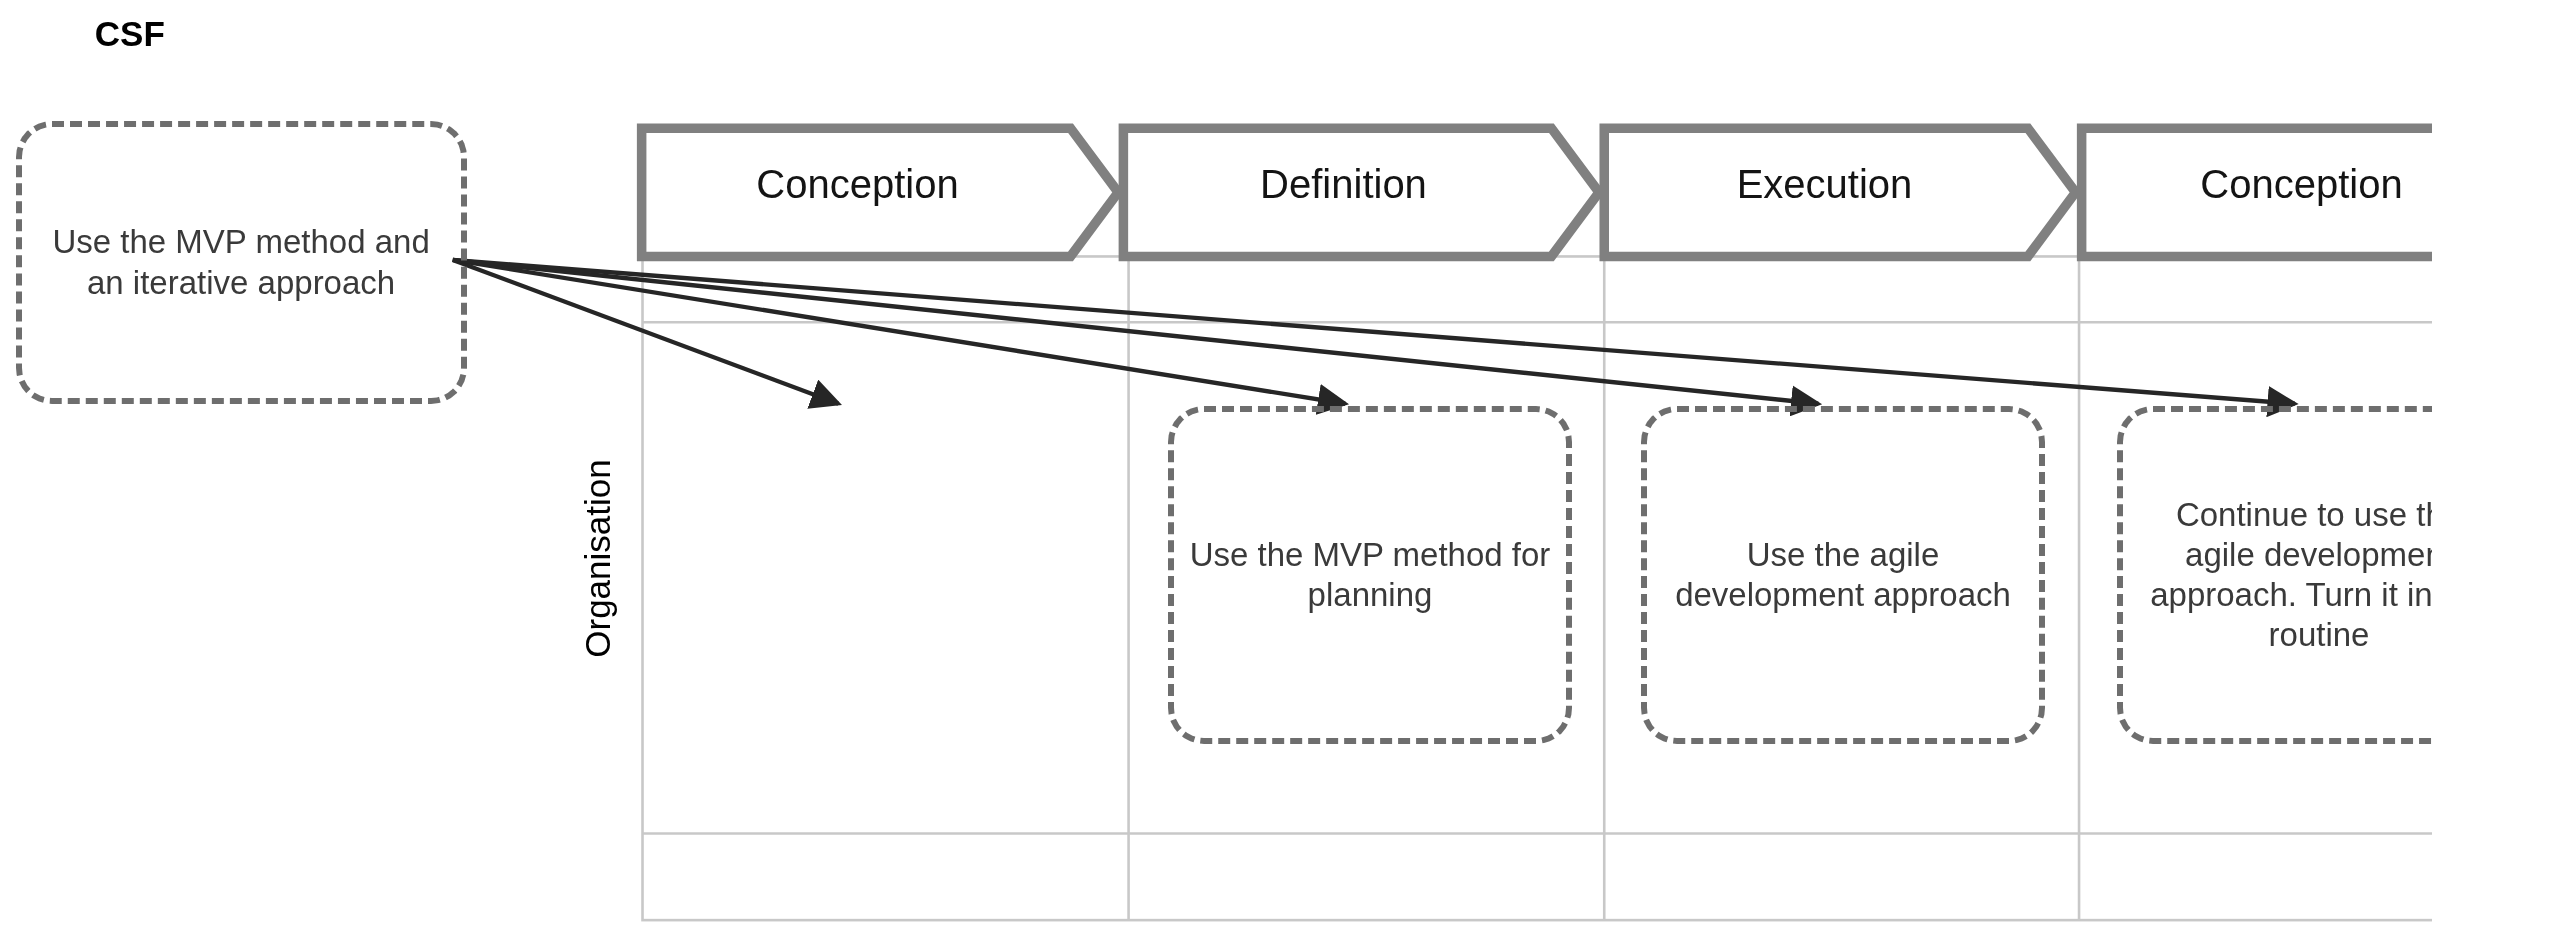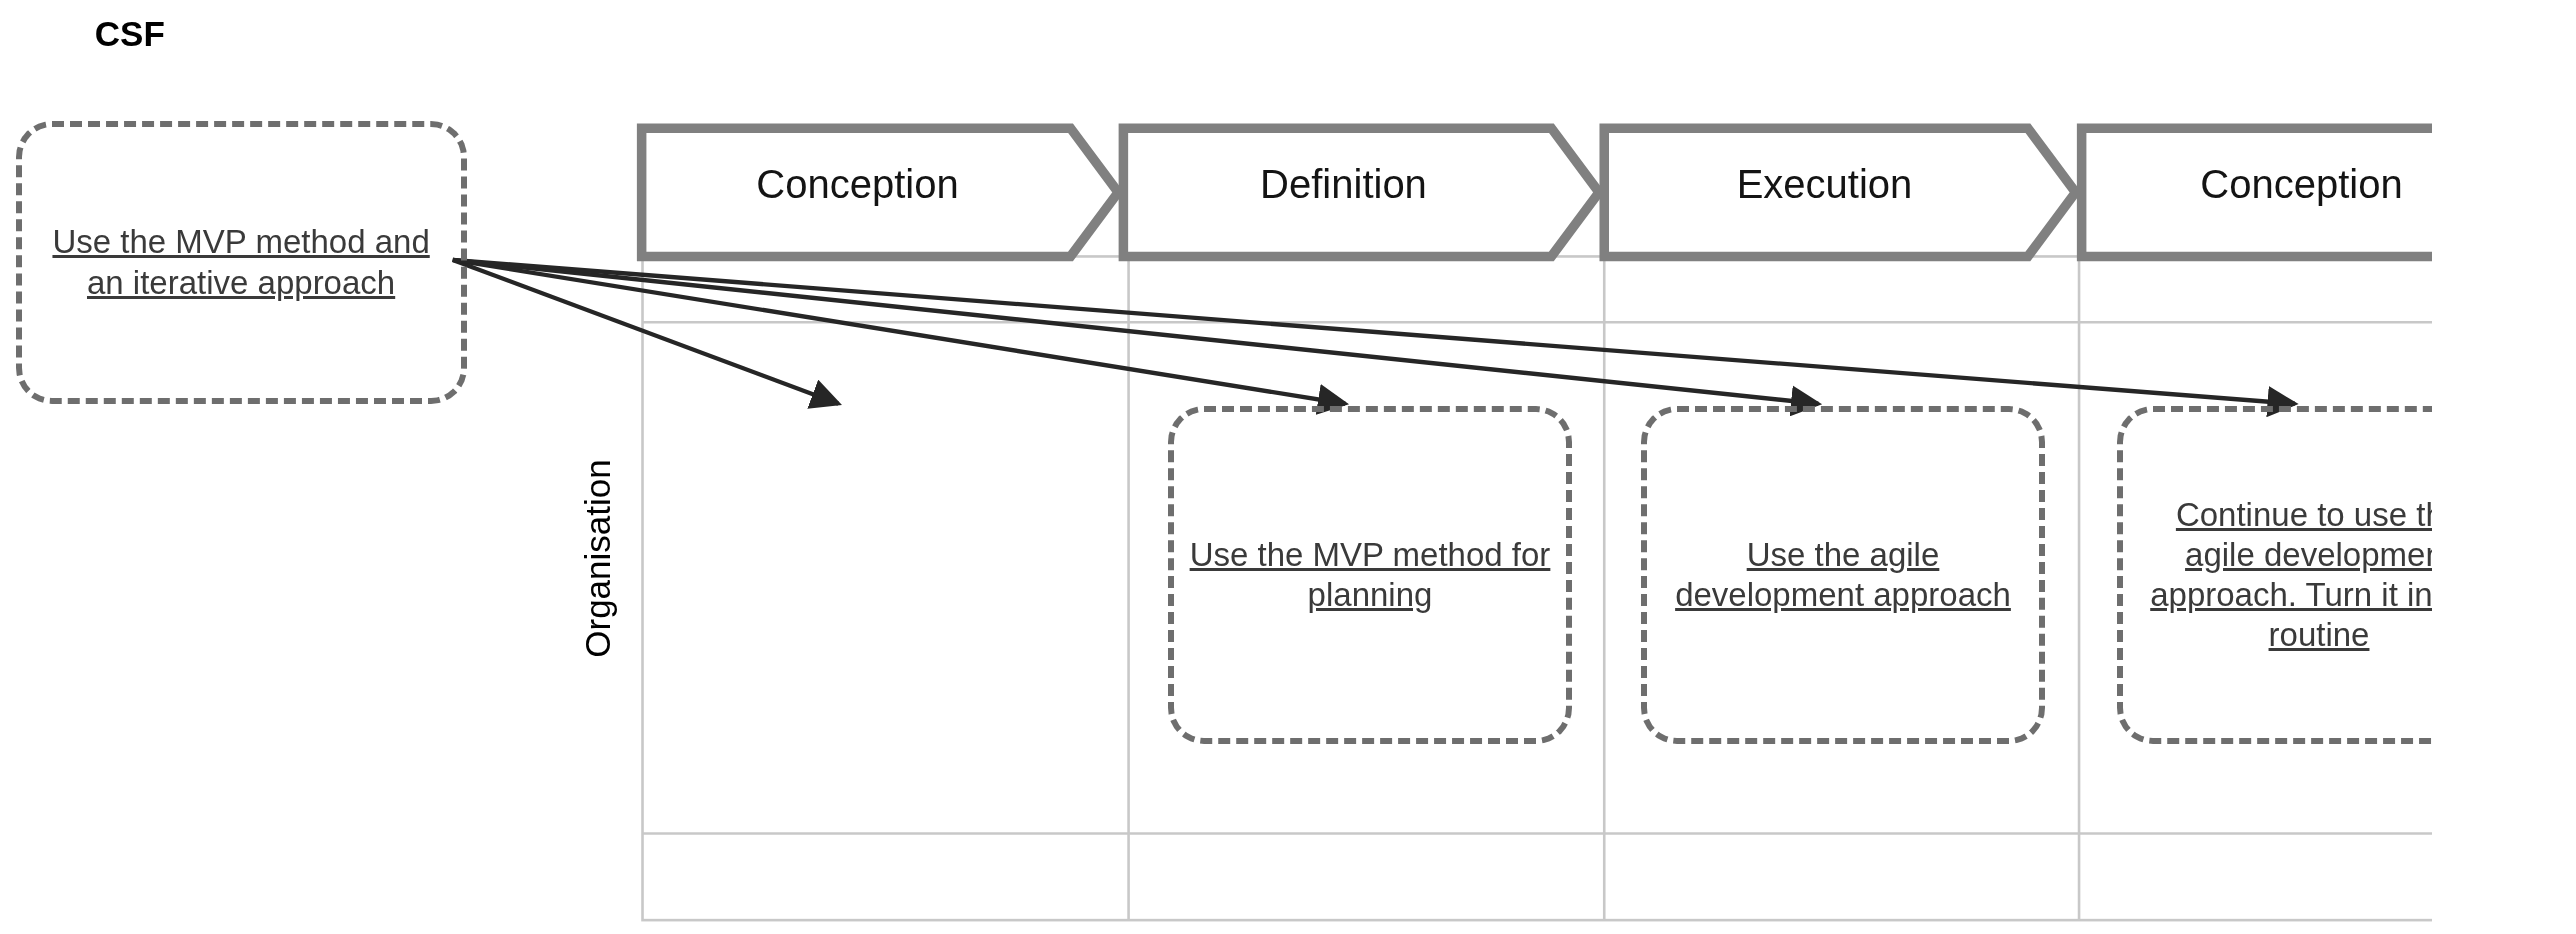--- a/index.html
+++ b/index.html
@@ -62,21 +62,20 @@
     border-radius: 36px;
     background: transparent;
     display: flex;
     align-items: center;
     justify-content: center;
     text-align: center;
     color: #3a3a3a;
     font-size: 33px;
     line-height: 1.22;
     padding: 0 15.6px;
-    text-decoration: underline;
   }
   #csf-box        { left: 15.6px;   top: 121px; width: 451px;  height: 283px; }
   #act-box-0      { left: 661px;  top: 406px; width: 404px;  height: 338px; }
   #act-box-1      { left: 1168px; top: 406px; width: 404px;  height: 338px; }
   #act-box-2      { left: 1641px; top: 406px; width: 404px;  height: 338px; }
   #act-box-3      { left: 2117px; top: 406px; width: 404px;  height: 338px; justify-content: center; }
 
   
   .chev-label {
     position: absolute;

